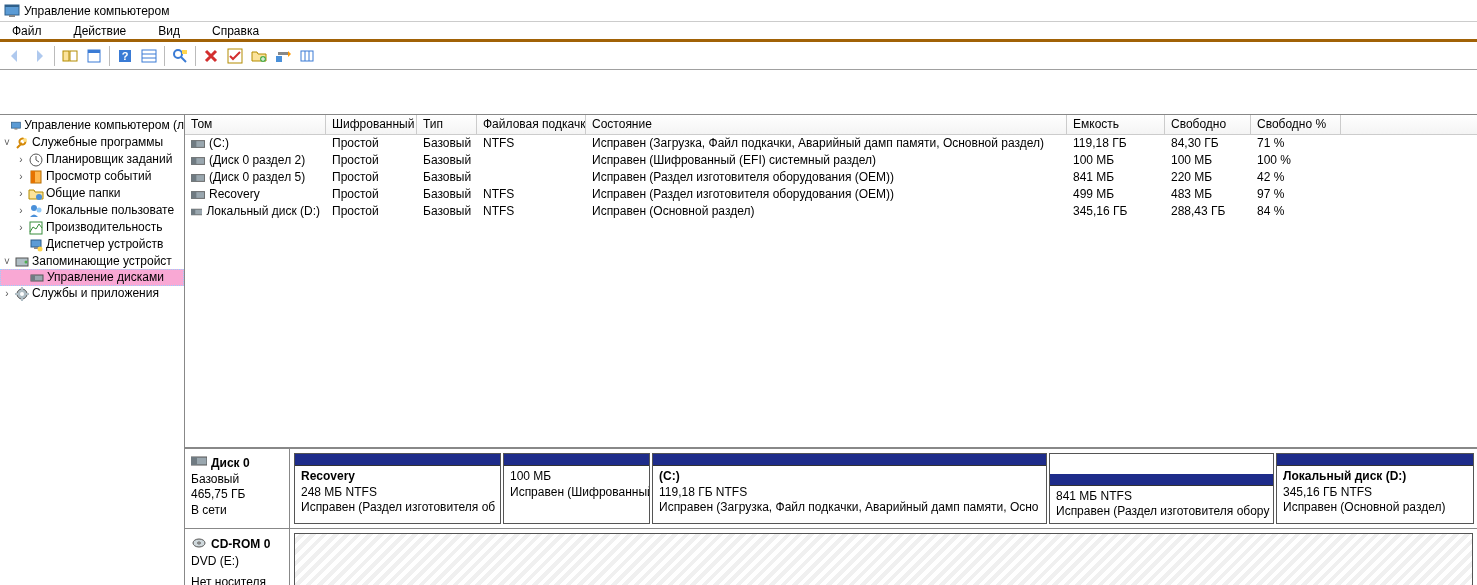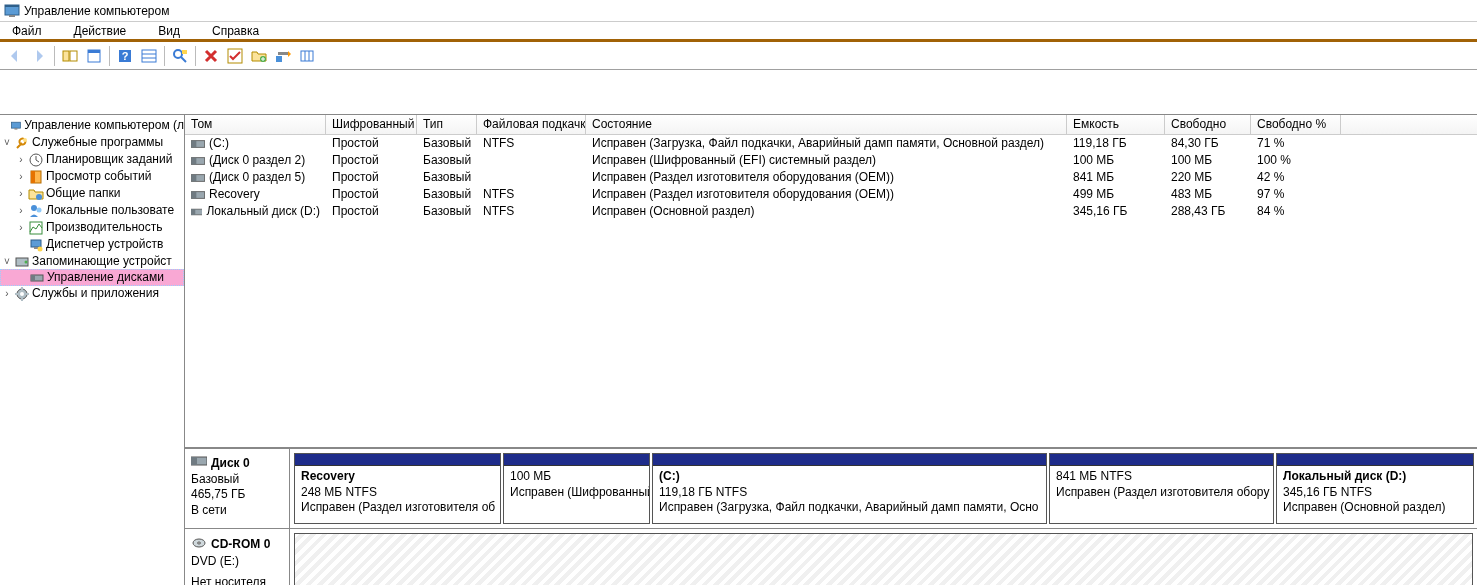--- a/index.html
+++ b/index.html
@@ -499,21 +499,21 @@
               </div>
             </div>
             <div class="part" style="width: 395px;">
               <div class="bar"></div>
               <div class="pbody">
                 <div class="pname">(C:)</div>
                 <div>119,18 ГБ NTFS</div>
                 <div>Исправен (Загрузка, Файл подкачки, Аварийный дамп памяти, Осно</div>
               </div>
             </div>
-            <div class="part" style="width: 225px;">
+            <div class="part" style="width: 225px; justify-content: flex-end;">
               <div class="bar"></div>
               <div class="pbody">
                 <div>841 МБ NTFS</div>
                 <div>Исправен (Раздел изготовителя обору</div>
               </div>
             </div>
             <div class="part" style="width: 198px;">
               <div class="bar"></div>
               <div class="pbody">
                 <div class="pname">Локальный диск  (D:)</div>

